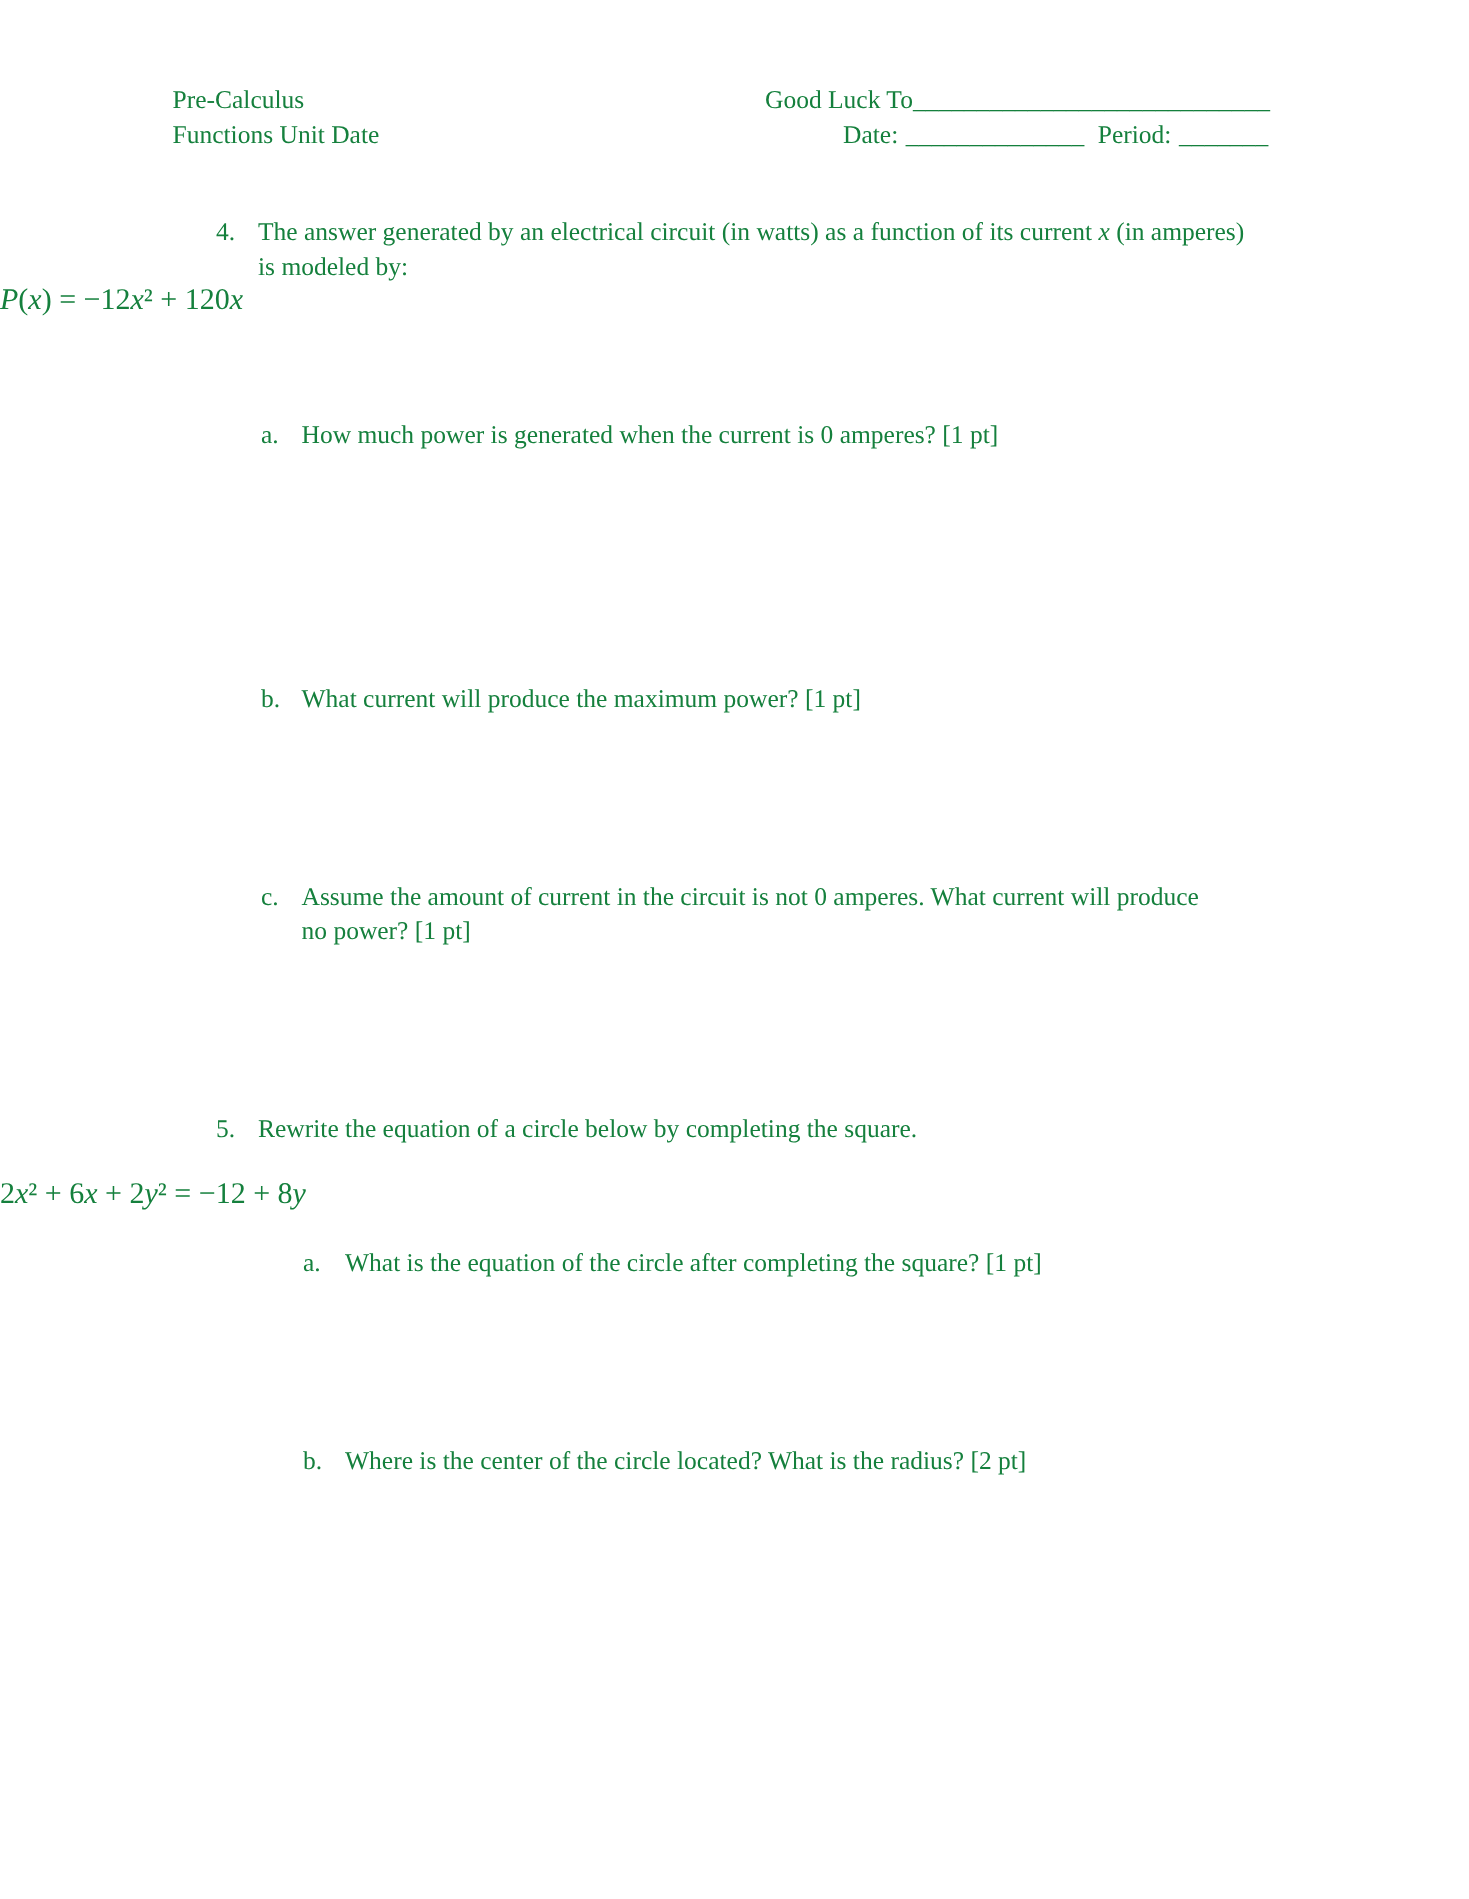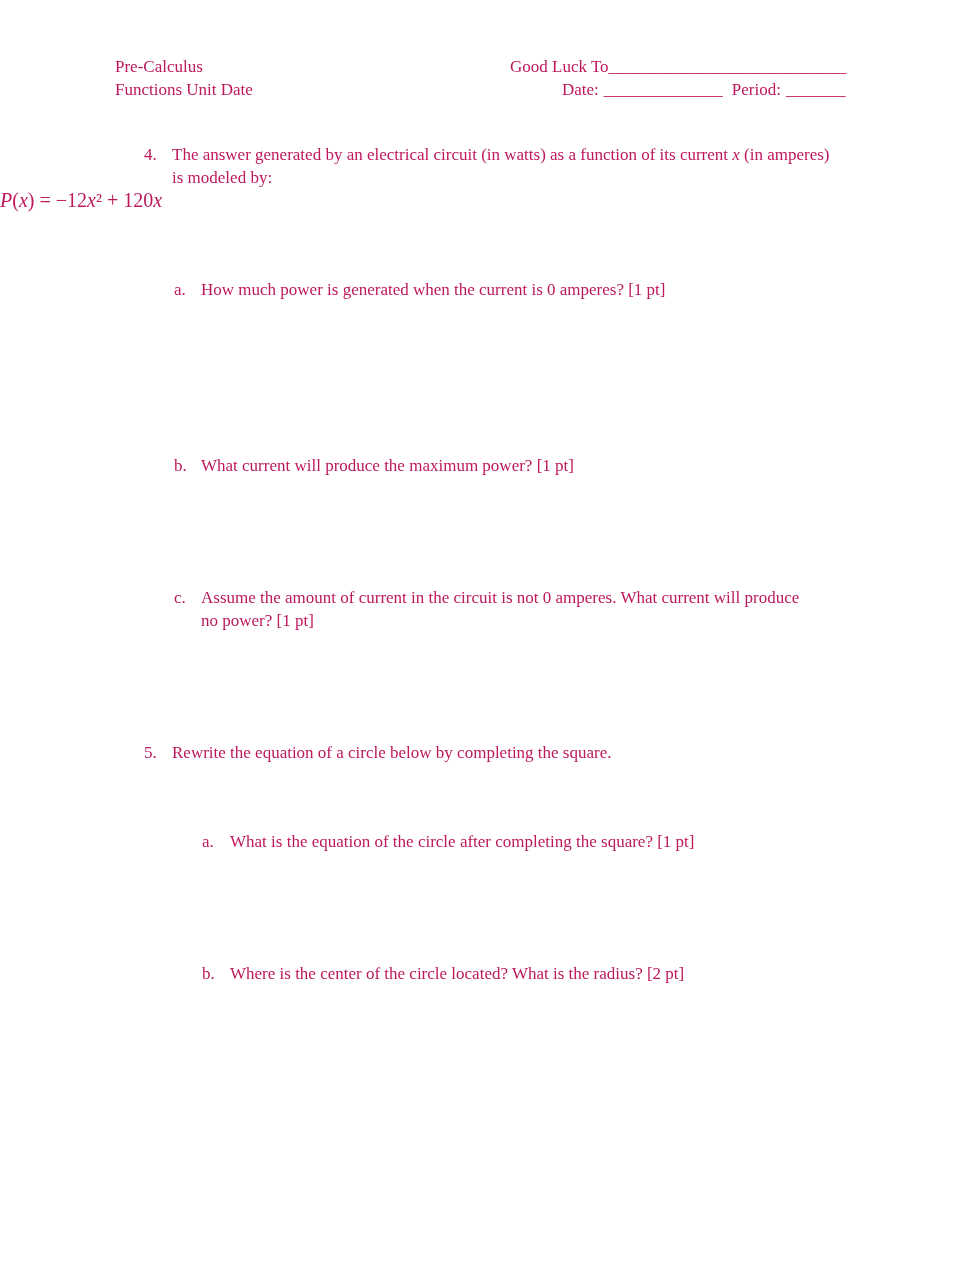--- a/index.html
+++ b/index.html
@@ -3,21 +3,21 @@
 <meta charset="utf-8">
 <style>
   * { margin: 0; padding: 0; box-sizing: border-box; }
   html, body { background: #ffffff; }
   .page {
     position: relative;
     width: 979px;
     height: 1266px;
     margin: 0 auto;
     background: #ffffff;
-    color: #be185d;
+    color: #15803d;
     font-family: "Liberation Serif", serif;
     font-size: 17px;
     line-height: 23px;
     overflow: hidden;
   }
   .abs { position: absolute; }
   .nowrap { white-space: nowrap; }
   .qrow { display: flex; align-items: flex-start; }
   .qnum { flex: 0 0 28px; width: 28px; }
   .plet { flex: 0 0 27px; width: 27px; }
@@ -77,20 +77,23 @@
   <div class="abs qrow" style="left:174px; top:586px; width:645px;">
     <span class="plet">c.</span>
     <div class="qtext">Assume the amount of current in the circuit is not 0 amperes. What current will produce no power? [1 pt]</div>
   </div>
 
   <div class="abs qrow" style="left:144px; top:741px; width:700px;">
     <span class="qnum">5.</span>
     <div class="qtext">Rewrite the equation of a circle below by completing the square.</div>
   </div>
 
+  <div class="abs eq" style="top:783px;">
+    <span>2</span><span class="it">x</span><span>²</span><span> + 6</span><span class="it">x</span><span> + 2</span><span class="it">y</span><span>²</span><span> = −12 + 8</span><span class="it">y</span>
+  </div>
 
   <div class="abs qrow" style="left:202px; top:830px; width:660px;">
     <span class="plet5">a.</span>
     <div class="qtext">What is the equation of the circle after completing the square? [1 pt]</div>
   </div>
 
   <div class="abs qrow" style="left:202px; top:962px; width:660px;">
     <span class="plet5">b.</span>
     <div class="qtext">Where is the center of the circle located? What is the radius? [2 pt]</div>
   </div>

